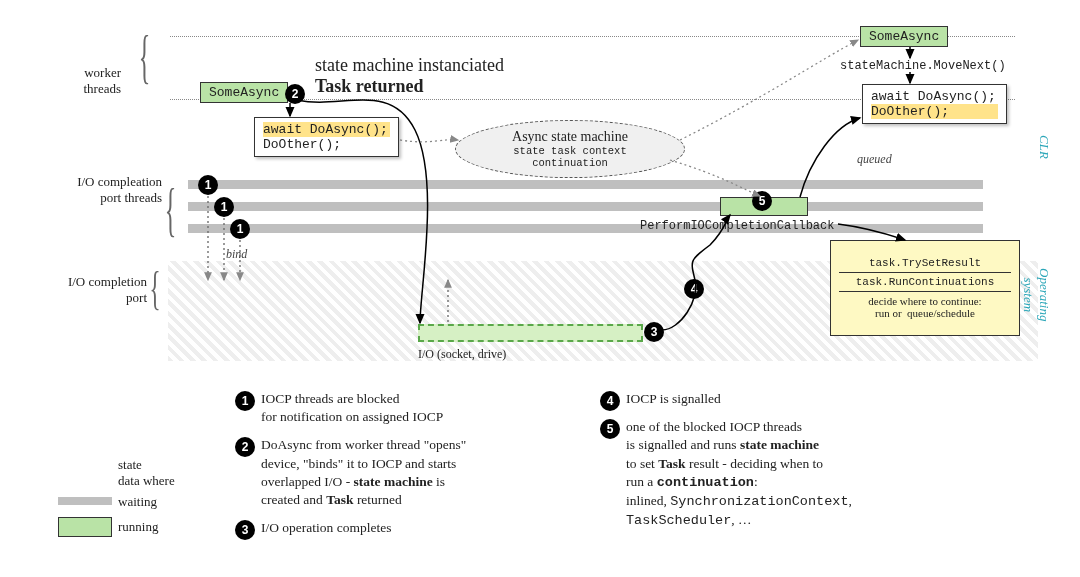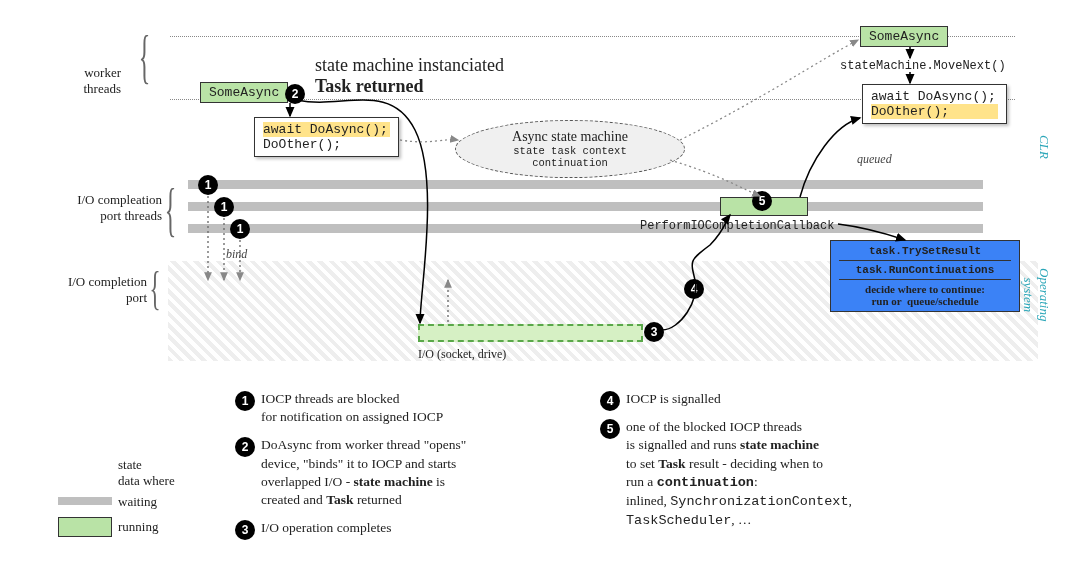--- a/index.html
+++ b/index.html
@@ -33,41 +33,41 @@
       repeating-linear-gradient(45deg, #eee 0, #eee 4px, #fff 4px, #fff 8px);
   }
 
   .io-channel {
     position: absolute; height: 18px; background: #d6f0c4; border: 2px dashed #5aa84a;
   }
 
   .side-vert { position: absolute; transform: rotate(90deg); transform-origin: left top; font-style: italic; font-size: 13px; }
   .side-vert.teal { color: #2aa6b8; }
 
-  .callback-box { position: absolute; background: #3b82f6; border: 1.5px solid #333; padding: 4px 8px; font-size: 11px; font-weight: bold; }
+  .callback-box { position: absolute; background: #fef9c3; border: 1.5px solid #333; padding: 16px 8px; font-size: 11px; }
 
   .legend-line { position: absolute; }
   .legend-text { position: absolute; font-size: 13px; }
 
   .desc-col { position: absolute; font-size: 13.5px; line-height: 1.35; }
   .desc-item { position: relative; padding-left: 26px; margin-bottom: 10px; }
   .desc-item .num-circle { position: absolute; left: 0; top: 1px; }
 
   .arrow-lbl { position: absolute; font-style: italic; font-size: 12px; color: #444; }
 
   svg.overlay { position: absolute; left: 0; top: 0; pointer-events: none; }
 </style>
 </head>
 <body>
 
 <div class="row-label" style="left:16px; top:28px; width:105px; white-space:pre;margin-top:37px;">worker
 threads</div>
 <div class="curly" style="left:130px; top:22px;">{</div>
 
-<div class="row-label" style="left:22px; top:192px; width:140px; white-space:pre;">I/O compleation
+<div class="row-label" style="left:22px; top:174px; width:140px; white-space:pre;">I/O compleation
 port threads</div>
 <div class="curly" style="left:156px; top:175px;">{</div>
 
 <div class="row-label" style="left:32px; top:274px; width:115px; white-space:pre;">I/O completion
 port</div>
 <div class="curly-sm" style="left:144px; top:262px;">{</div>
 
 <div class="dotted-hline" style="left:170px; top:36px; width:845px;"></div>
 <div class="dotted-hline" style="left:170px; top:99px; width:845px;"></div>
 

